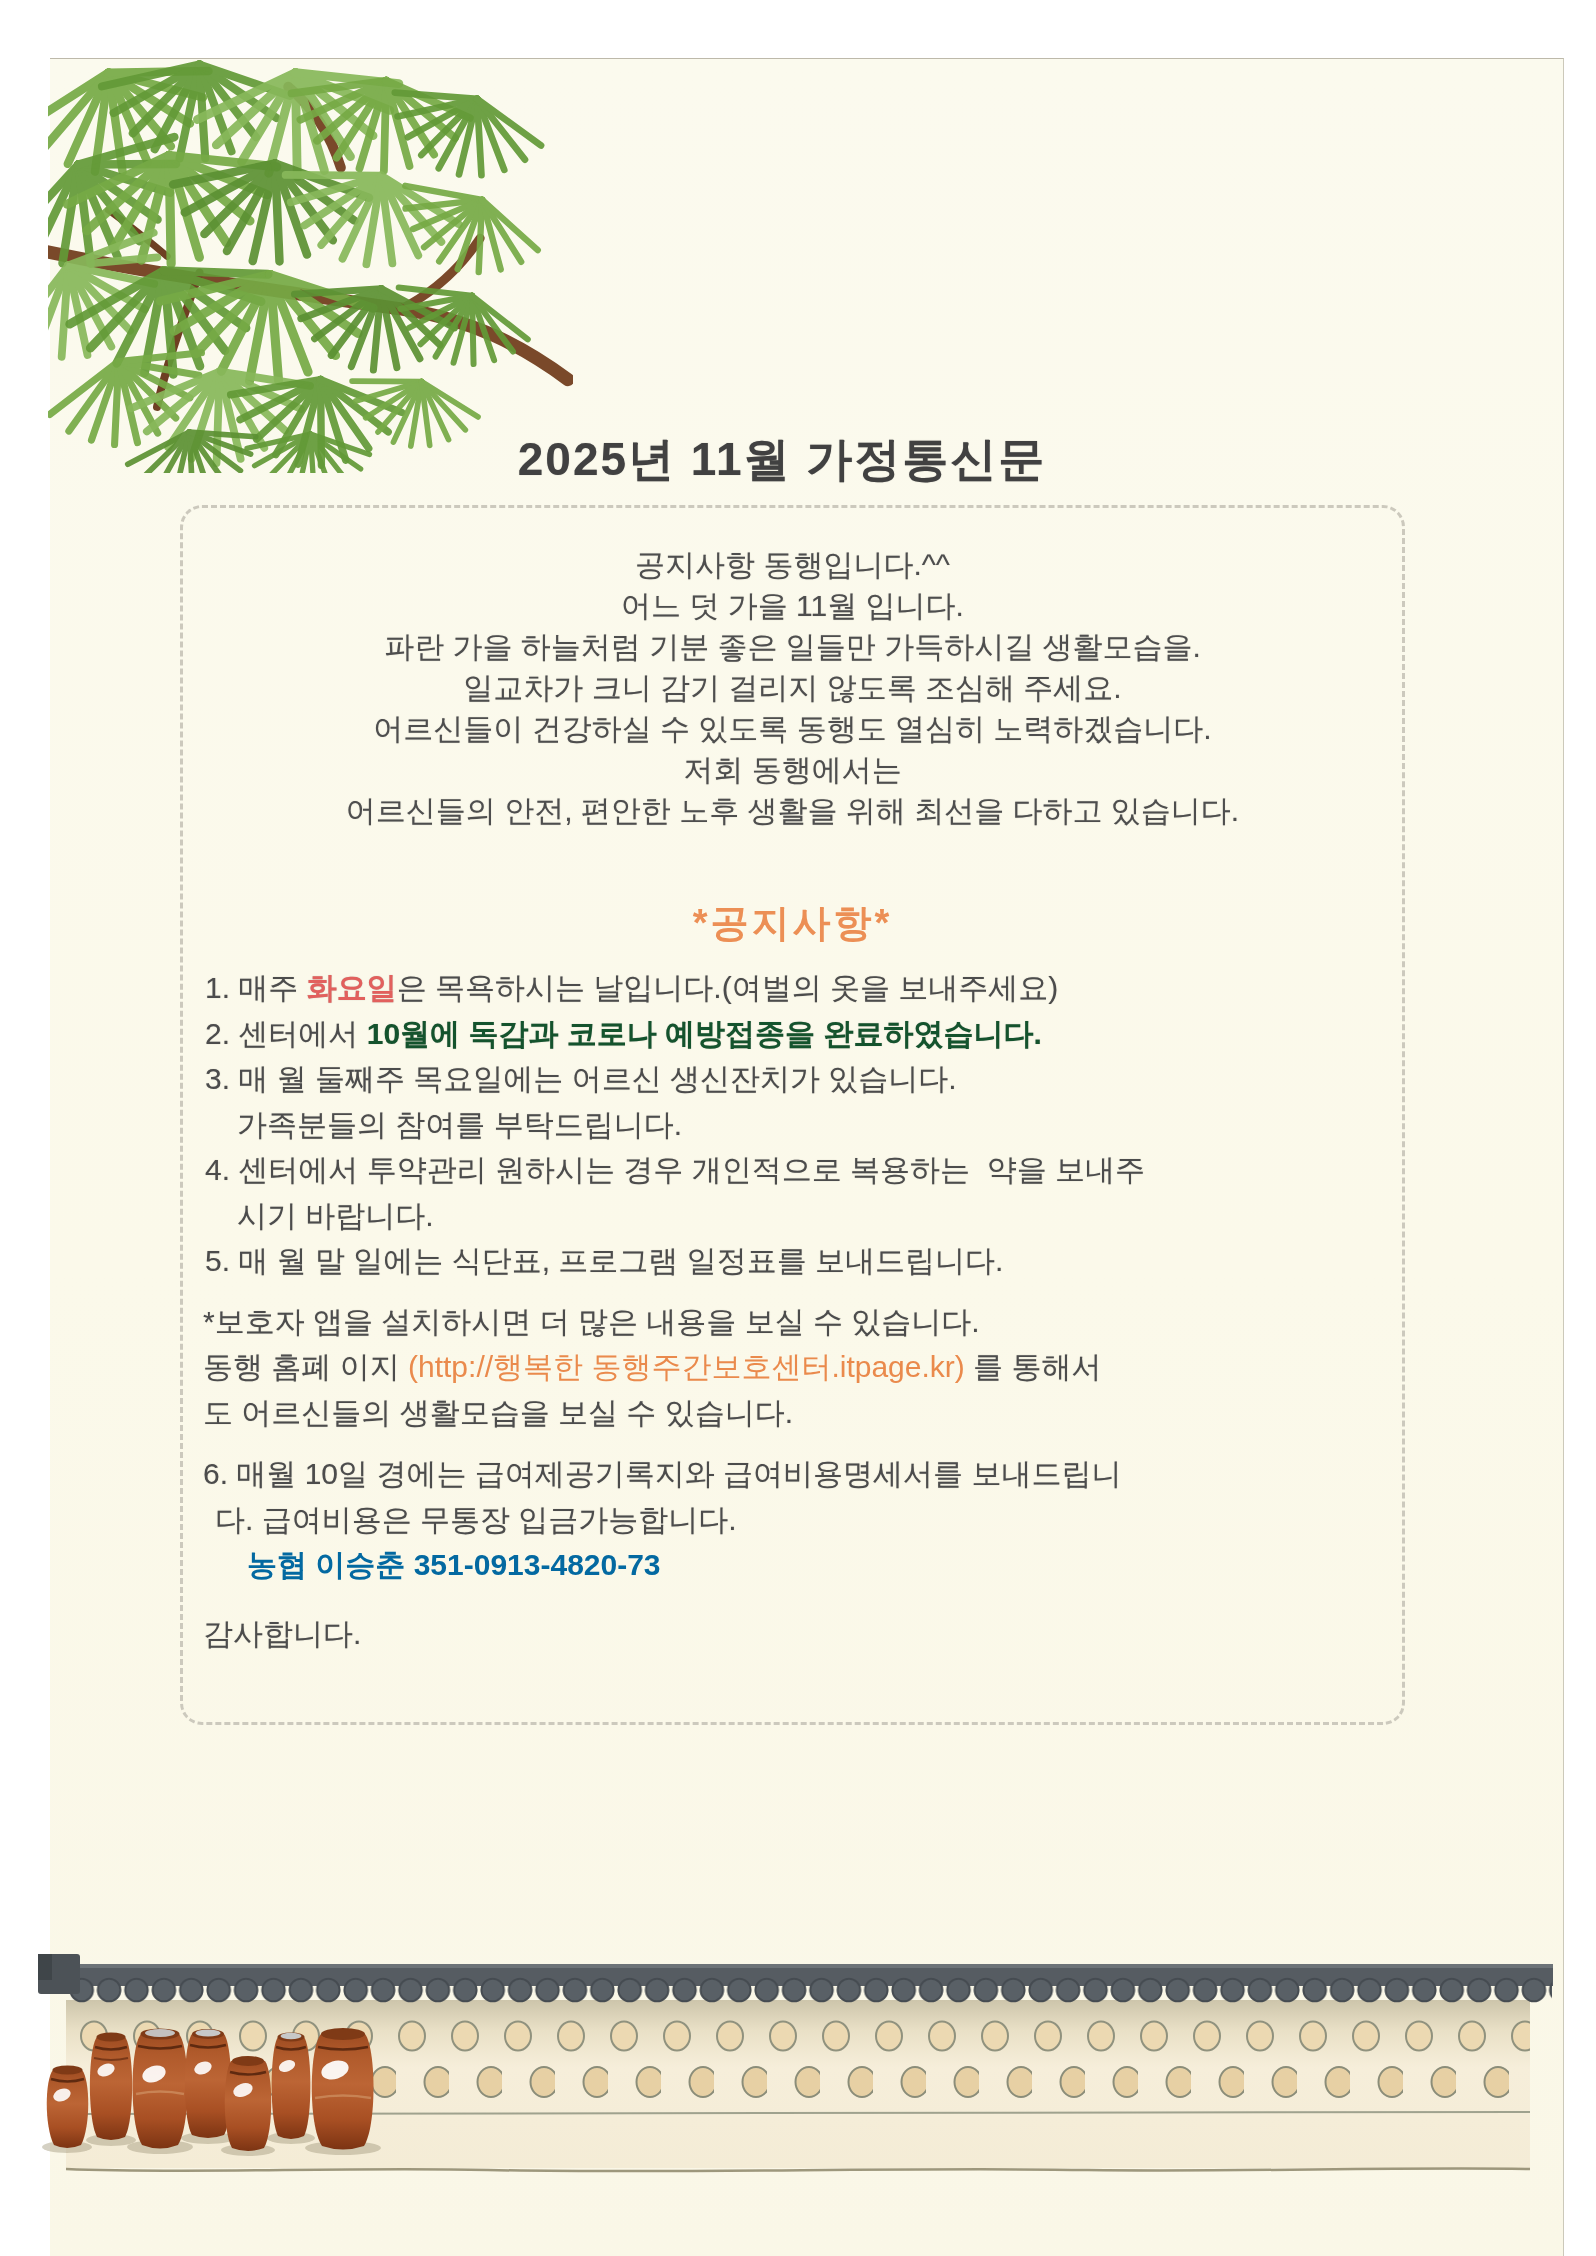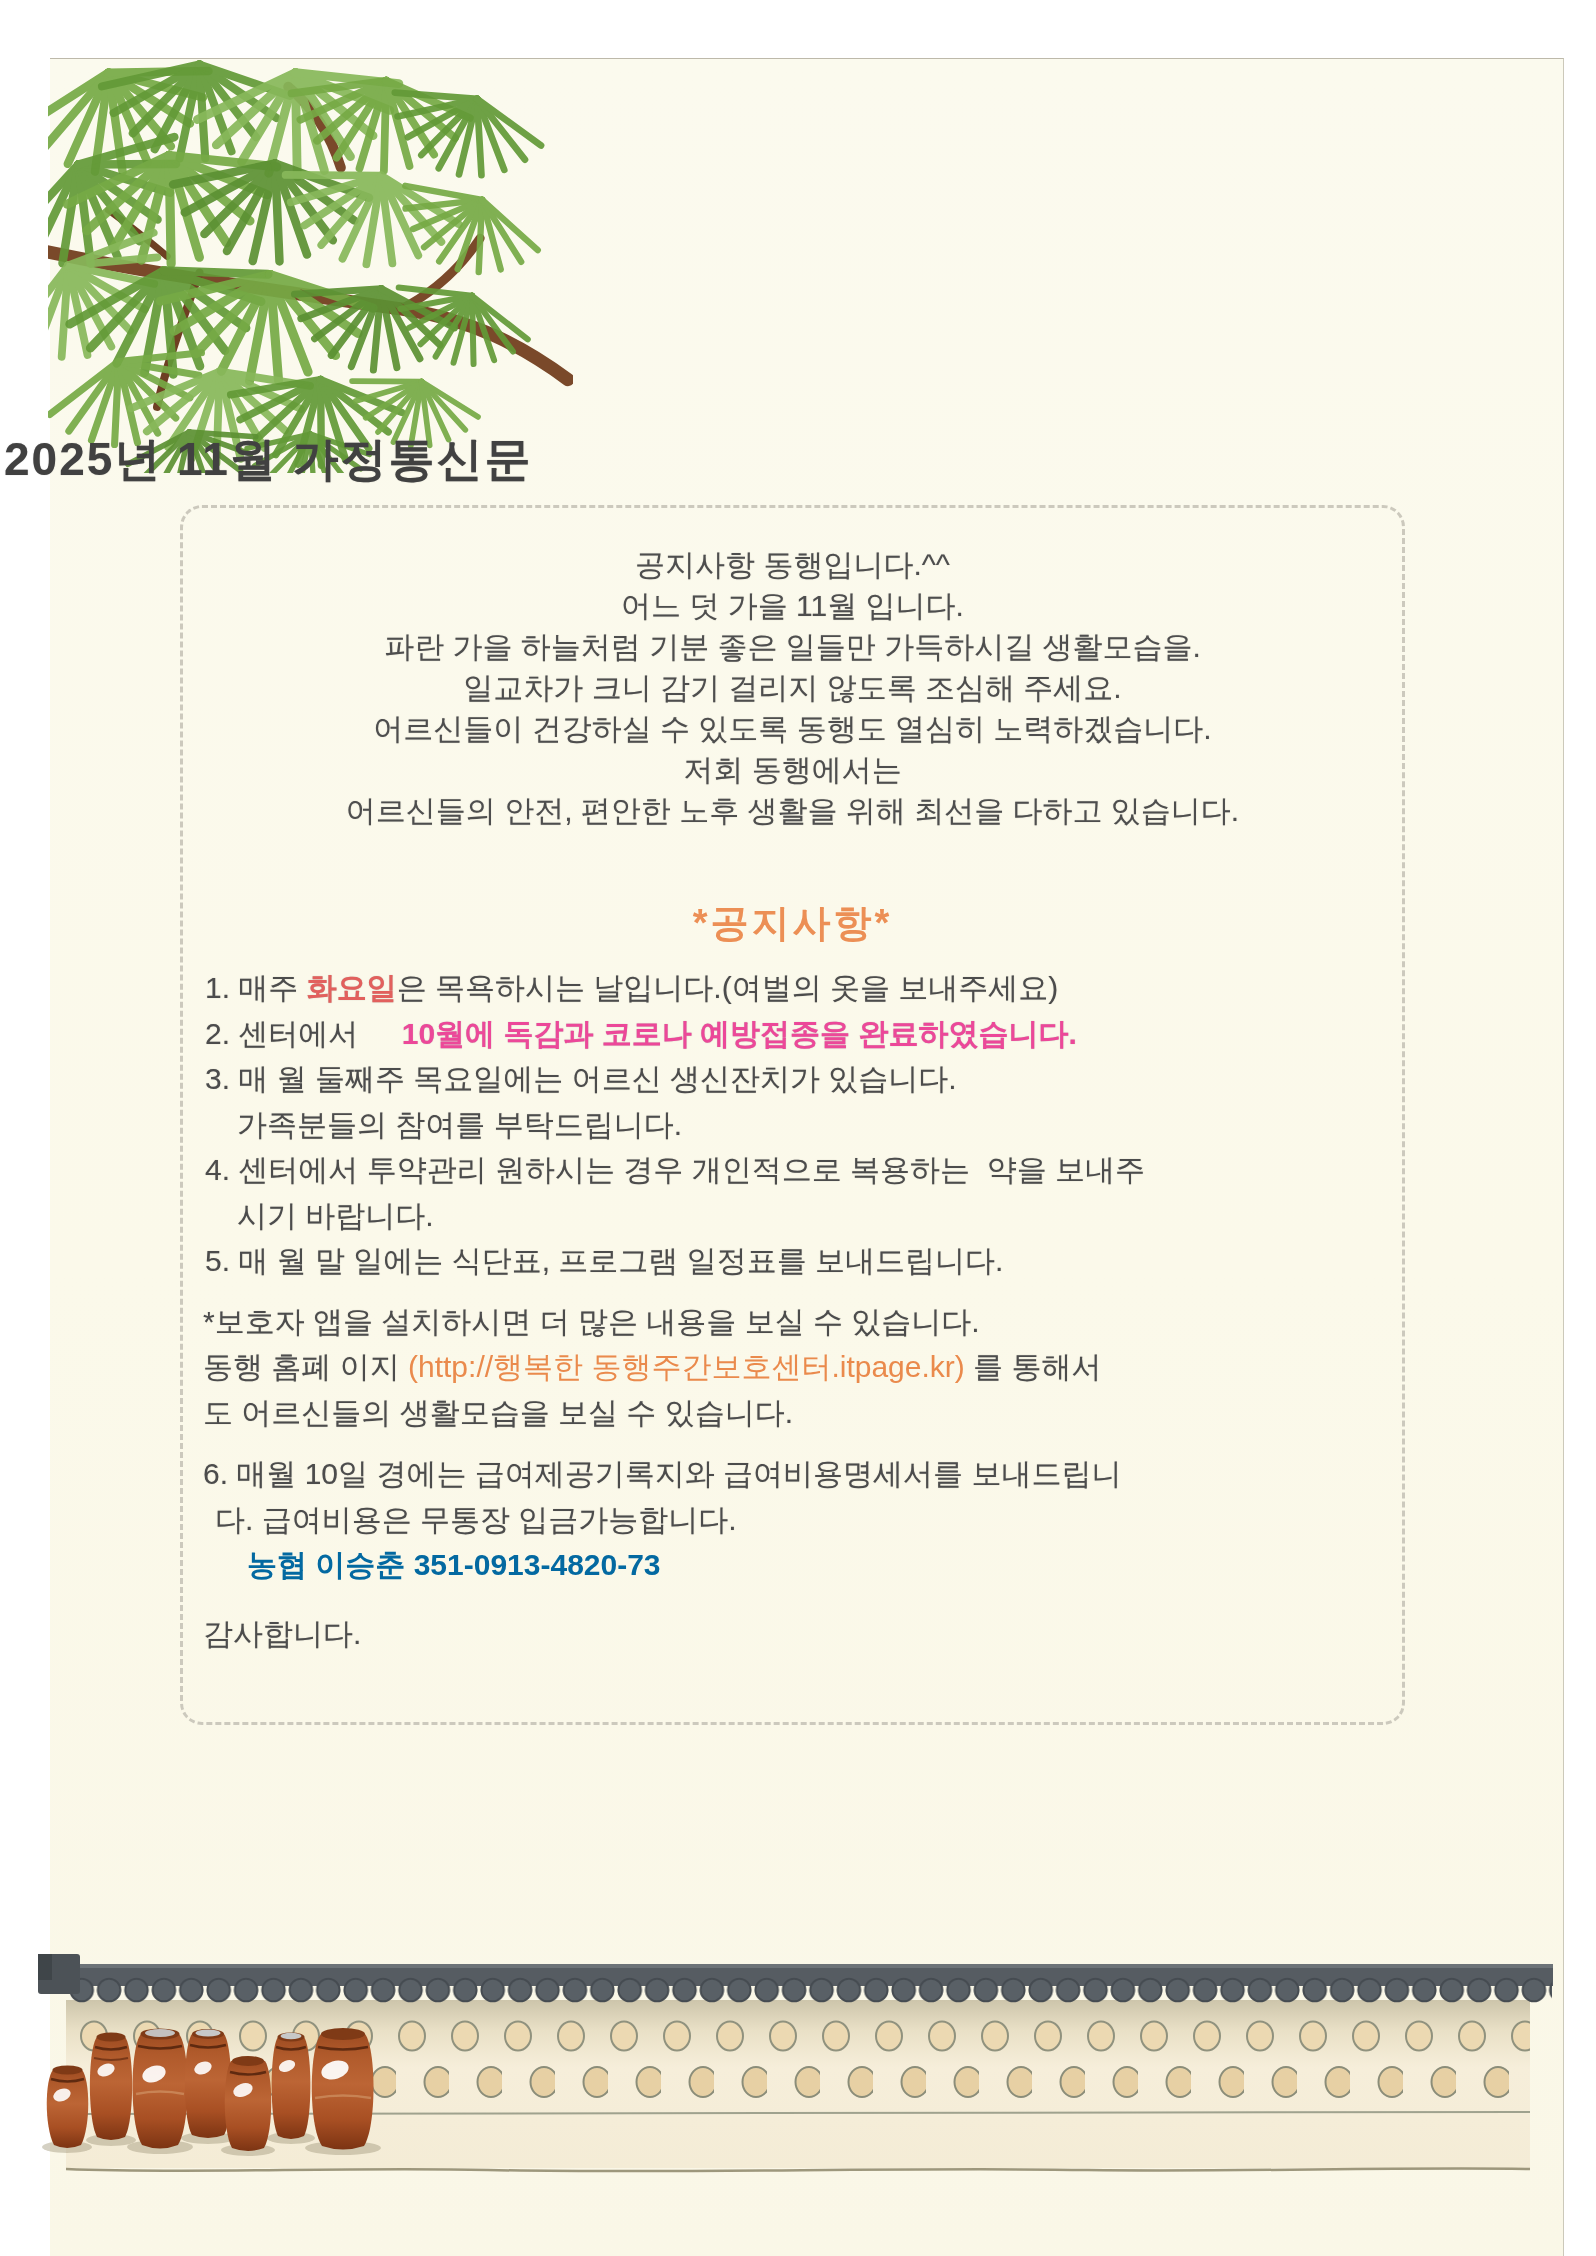--- a/index.html
+++ b/index.html
@@ -2,35 +2,35 @@
 <html><head>
 <meta charset="utf-8">
 <style>
   html,body{margin:0;padding:0;background:#ffffff;}
   .stage{position:relative;width:1596px;height:2256px;background:#ffffff;overflow:hidden;
          font-family:"Liberation Sans","DejaVu Sans",sans-serif;color:#4c4c4c;}
   .paper{position:absolute;left:50px;top:58px;width:1513px;height:2198px;
          background:linear-gradient(180deg,#fbfaee 0%,#fbf9ea 55%,#faf7e7 100%);
          border-top:1px solid #bdb9aa;border-right:1px solid #ccc9ba;}
   .pine{position:absolute;left:48px;top:58px;}
-  .title{position:absolute;top:429px;left:4px;width:1540px;text-align:left;
+  .title{position:absolute;top:429px;left:12px;width:1540px;text-align:center;
          font-size:46px;font-weight:bold;color:#414141;letter-spacing:2px;
          text-shadow:0 0 1px rgba(60,60,60,.4);}
   .notice-box{position:absolute;left:180px;top:505px;width:1225px;height:1220px;
          box-sizing:border-box;border:3px dashed #ccc9bd;border-radius:22px;
          padding:36px 20px 0 20px;font-size:30px;
          text-shadow:0 0 1px rgba(70,70,70,.35);}
   .greeting{ text-align:center;line-height:41px;font-weight:500;color:#4e4e4e;}
   .notice-heading{margin:67px 0 0 0;text-align:center;font-size:38px;line-height:50px;
          font-weight:bold;color:#ec8f55;letter-spacing:3px;text-shadow:none;}
   .nlist{margin-top:17px;line-height:45.5px;padding-left:2px;font-weight:500;}
   .nlist div, .app-note div, .billing div{white-space:pre-wrap;}
   .cont{padding-left:32px;}
   .hl-red{color:#e2605d;font-weight:bold;}
-  .hl-blue{color:#ec4899;font-weight:bold;margin-left:35px;}
+  .hl-blue{color:#14532d;font-weight:bold;}
   .hl-orange{color:#ea8a4c;font-weight:normal;text-shadow:none;}
   .app-note{margin-top:15px;line-height:45.5px;font-weight:500;}
   .billing{margin-top:16px;line-height:45.5px;font-weight:500;}
   .billing .l2{padding-left:12px;}
   .bank{padding-left:44px;color:#0369a1;font-weight:bold;text-shadow:none;}
   .closing{margin-top:26px;font-weight:500;}
   .wall{position:absolute;left:38px;top:1948px;}
 </style>
 </head>
 <body>

